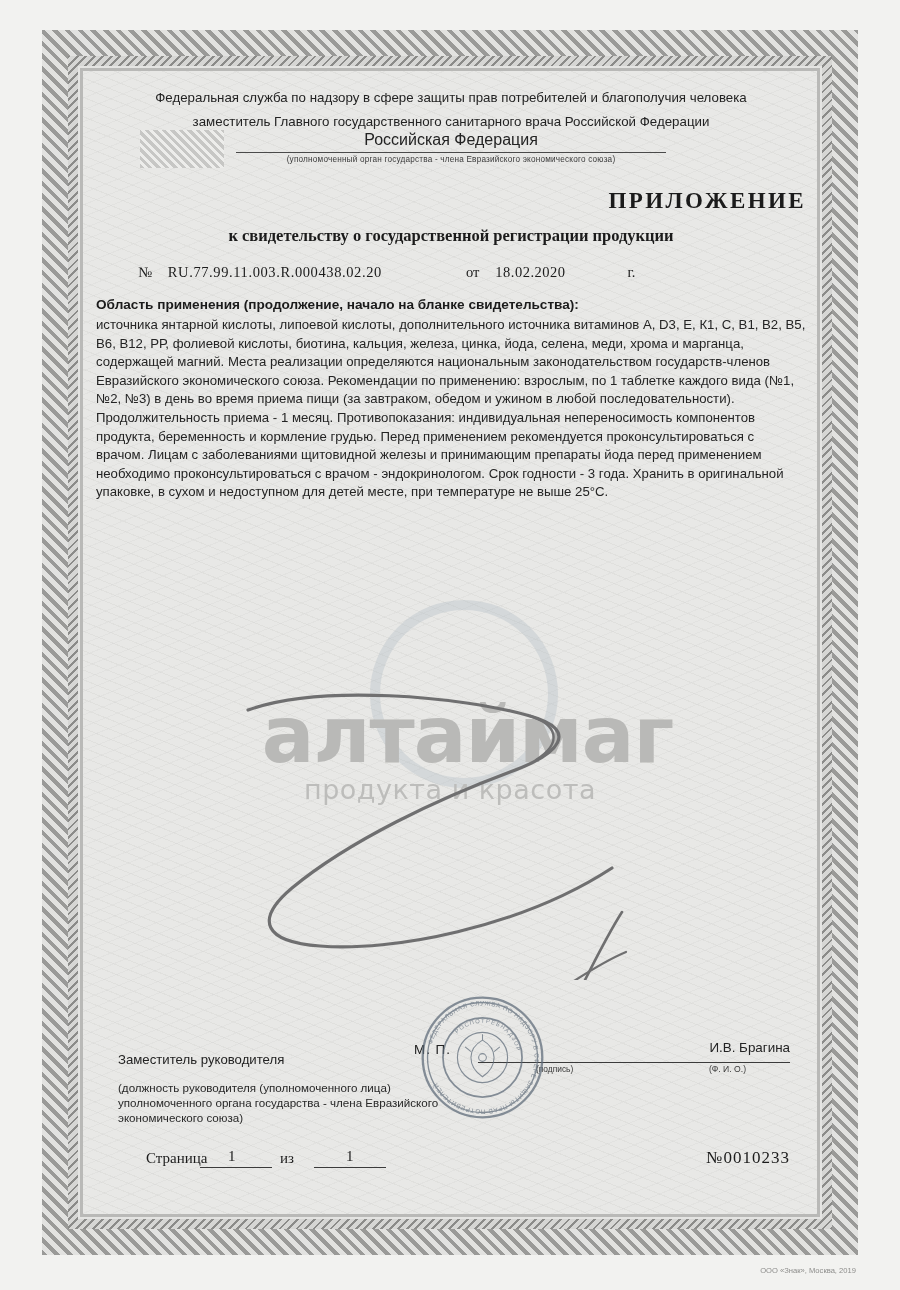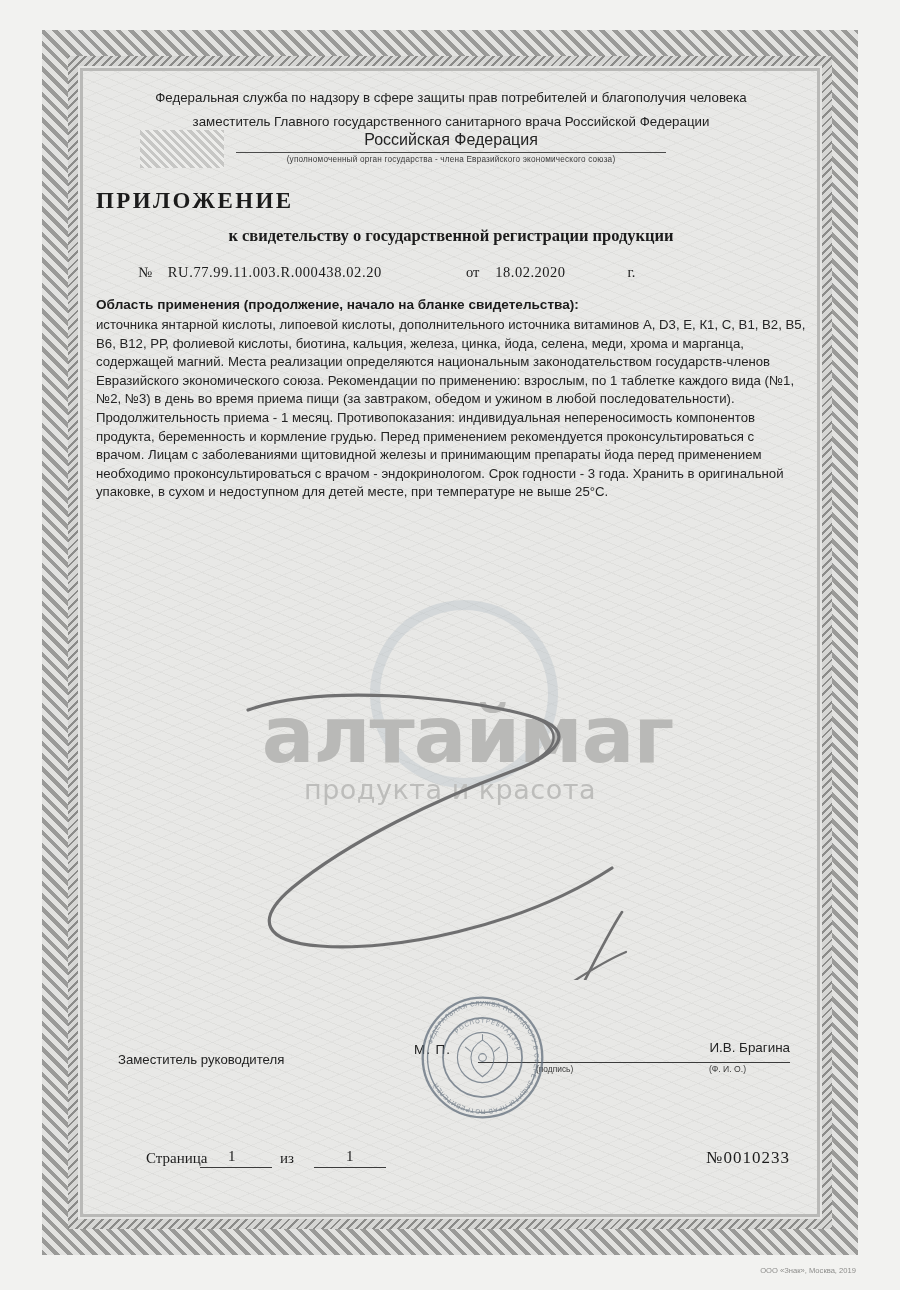--- a/index.html
+++ b/index.html
@@ -133,21 +133,21 @@
     margin: 3px auto 2px auto;
   }
   .rf-caption {
     text-align: center;
     font-size: 8.2px;
     letter-spacing: 0.2px;
     color: #3a3a3a;
   }
 
   .doc-kind {
-    text-align: left;
+    text-align: right;
     font-family: "Liberation Serif", serif;
     font-weight: bold;
     font-size: 23px;
     letter-spacing: 2.4px;
     margin-top: 24px;
     color: #1b1b1b;
   }
   .doc-sub {
     text-align: center;
     font-family: "Liberation Serif", serif;
@@ -405,20 +405,21 @@
   <div id="footer">
     <div class="sig-row">
       <span class="post">Заместитель  руководителя</span>
       <span class="mp">М. П.</span>
       <span class="fio">И.В. Брагина</span>
       <span class="rule-sign"></span>
       <span class="rule-fio"></span>
       <span class="cap-sign">(подпись)</span>
       <span class="cap-fio">(Ф. И. О.)</span>
     </div>
+    <div class="post-caption">(должность руководителя (уполномоченного лица) уполномоченного органа государства - члена Евразийского экономического союза)</div>
   </div>
 
   <div id="page-row">
     <span class="p-lbl">Страница</span>
     <span class="p-cur">1</span>
     <span class="p-rule1"></span>
     <span class="p-of">из</span>
     <span class="p-tot">1</span>
     <span class="p-rule2"></span>
     <span class="serial">№0010233</span>

